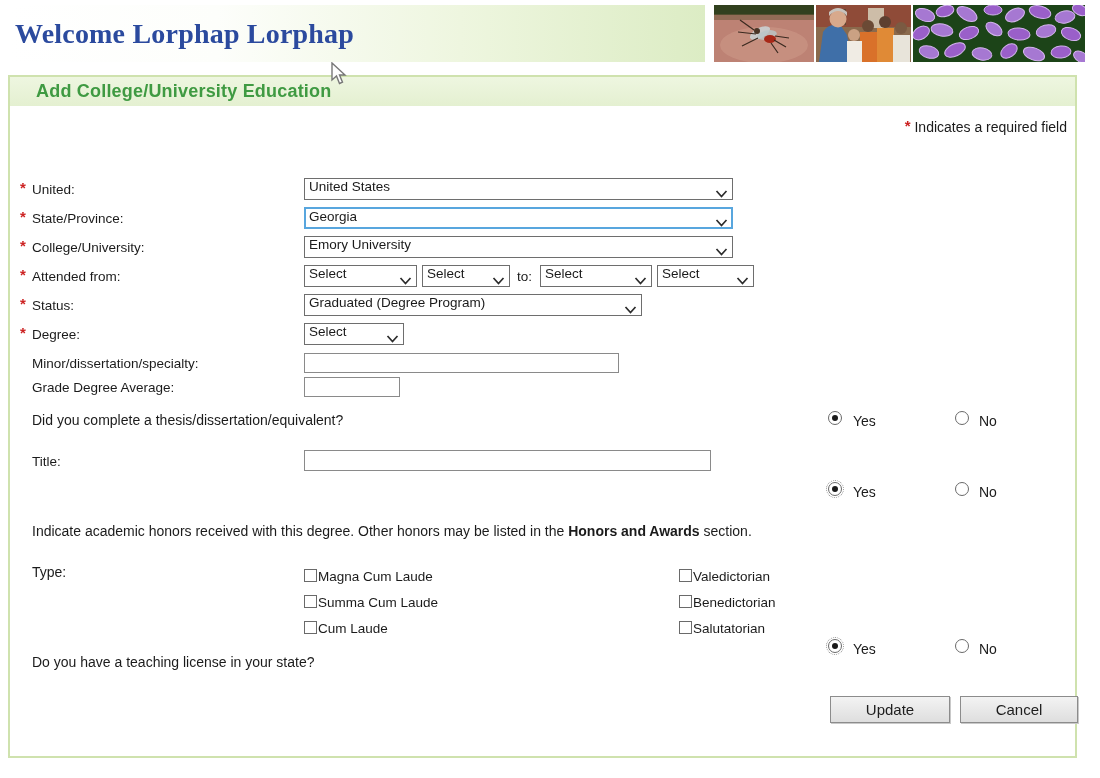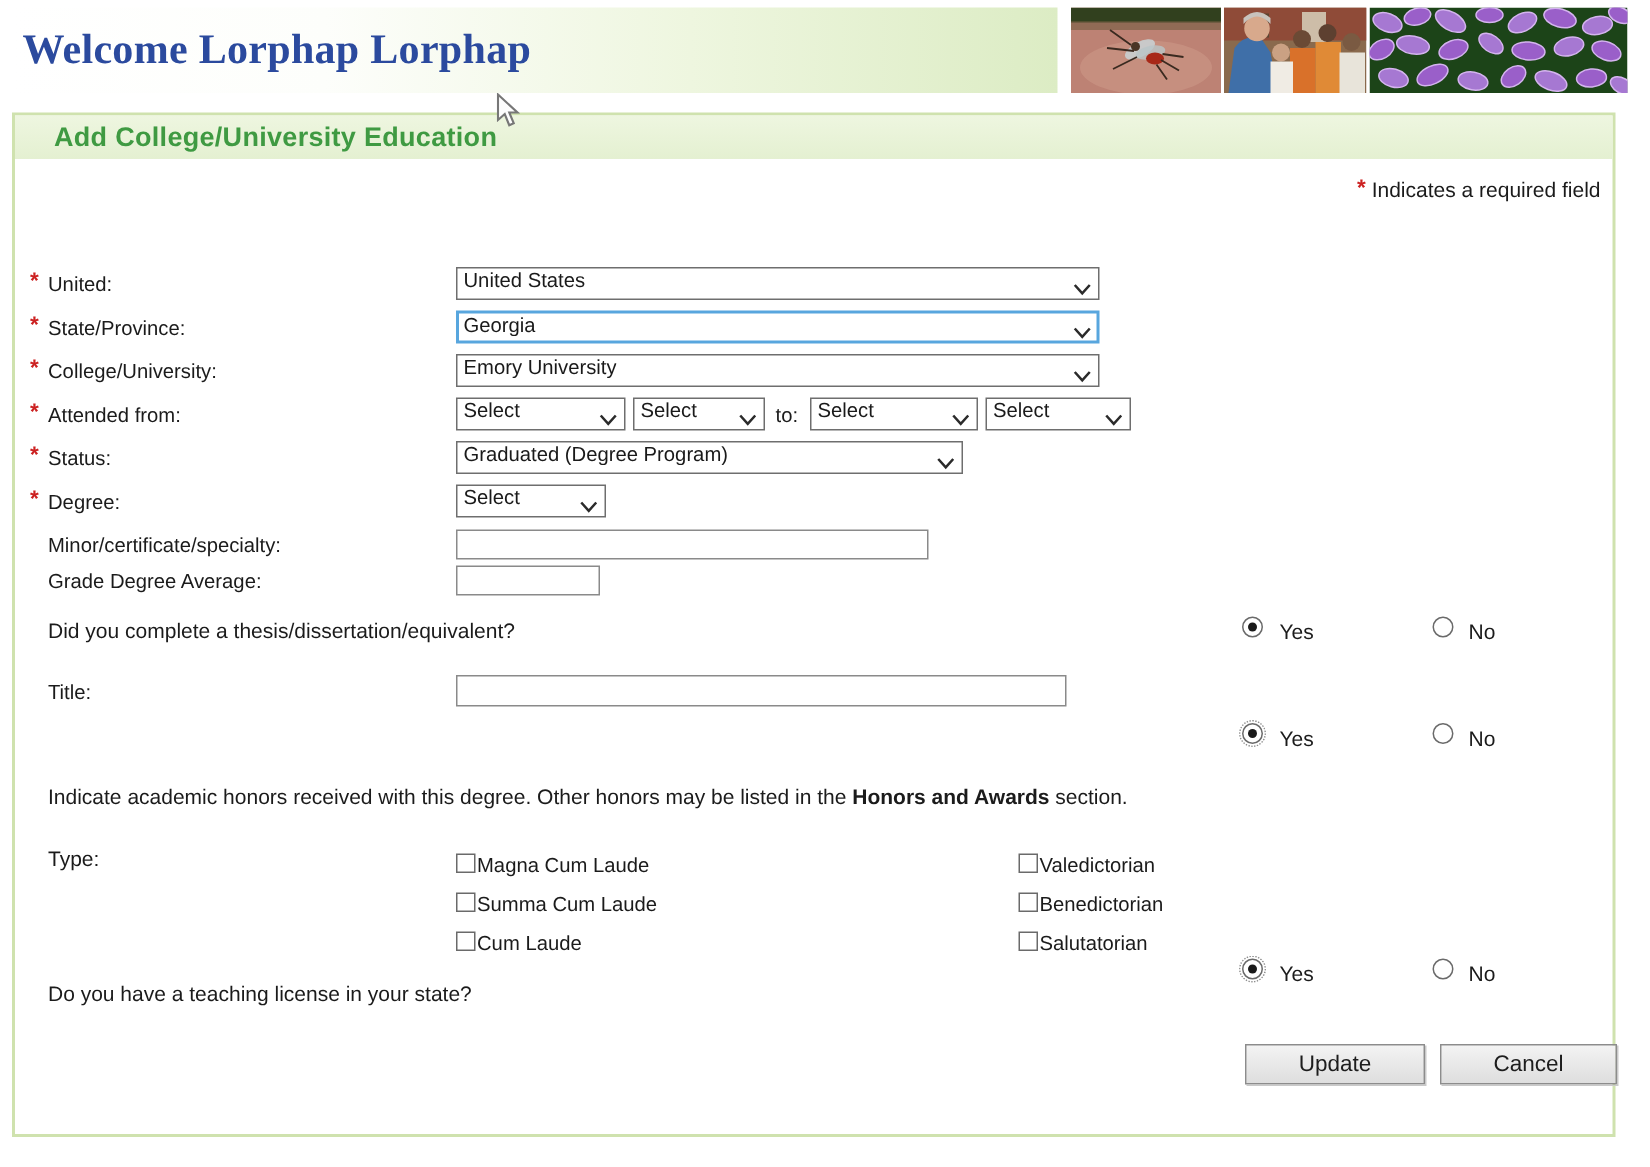--- a/index.html
+++ b/index.html
@@ -193,21 +193,21 @@
 
     <span class="ast" style="left:10px;top:247px">*</span>
     <span class="lbl" style="left:22px;top:250px">Degree:</span>
     <div class="sel" style="left:294px;top:246px;width:100px">
       <span class="val">Select</span>
       <span class="chev"><svg width="13" height="10" viewBox="0 0 13 10">
             <path d="M1.5 2 L6.5 7.5 L11.5 2" fill="none" stroke="#2b2b2b" stroke-width="1.7"></path>
           </svg></span>
     </div>
 
-    <span class="lbl" style="left:22px;top:279px">Minor/certificate/specialty:</span>
+    <span class="lbl" style="left:22px;top:279px">Minor/dissertation/specialty:</span>
     <input type="text" class="txt" style="left: 294px; top: 276px; width: 315px;" value="">
 
     <span class="lbl" style="left:22px;top:303px">Grade Degree Average:</span>
     <input type="text" class="txt" style="left: 294px; top: 300px; width: 96px;" value="">
 
     <span class="q" style="left:22px;top:335px">Did you complete a thesis/dissertation/equivalent?</span>
     <span class="radio checked" style="left:818px;top:334px"></span>
     <span class="q" style="left:843px;top:336px">Yes</span>
     <span class="radio" style="left:945px;top:334px"></span>
     <span class="q" style="left:969px;top:336px">No</span>

